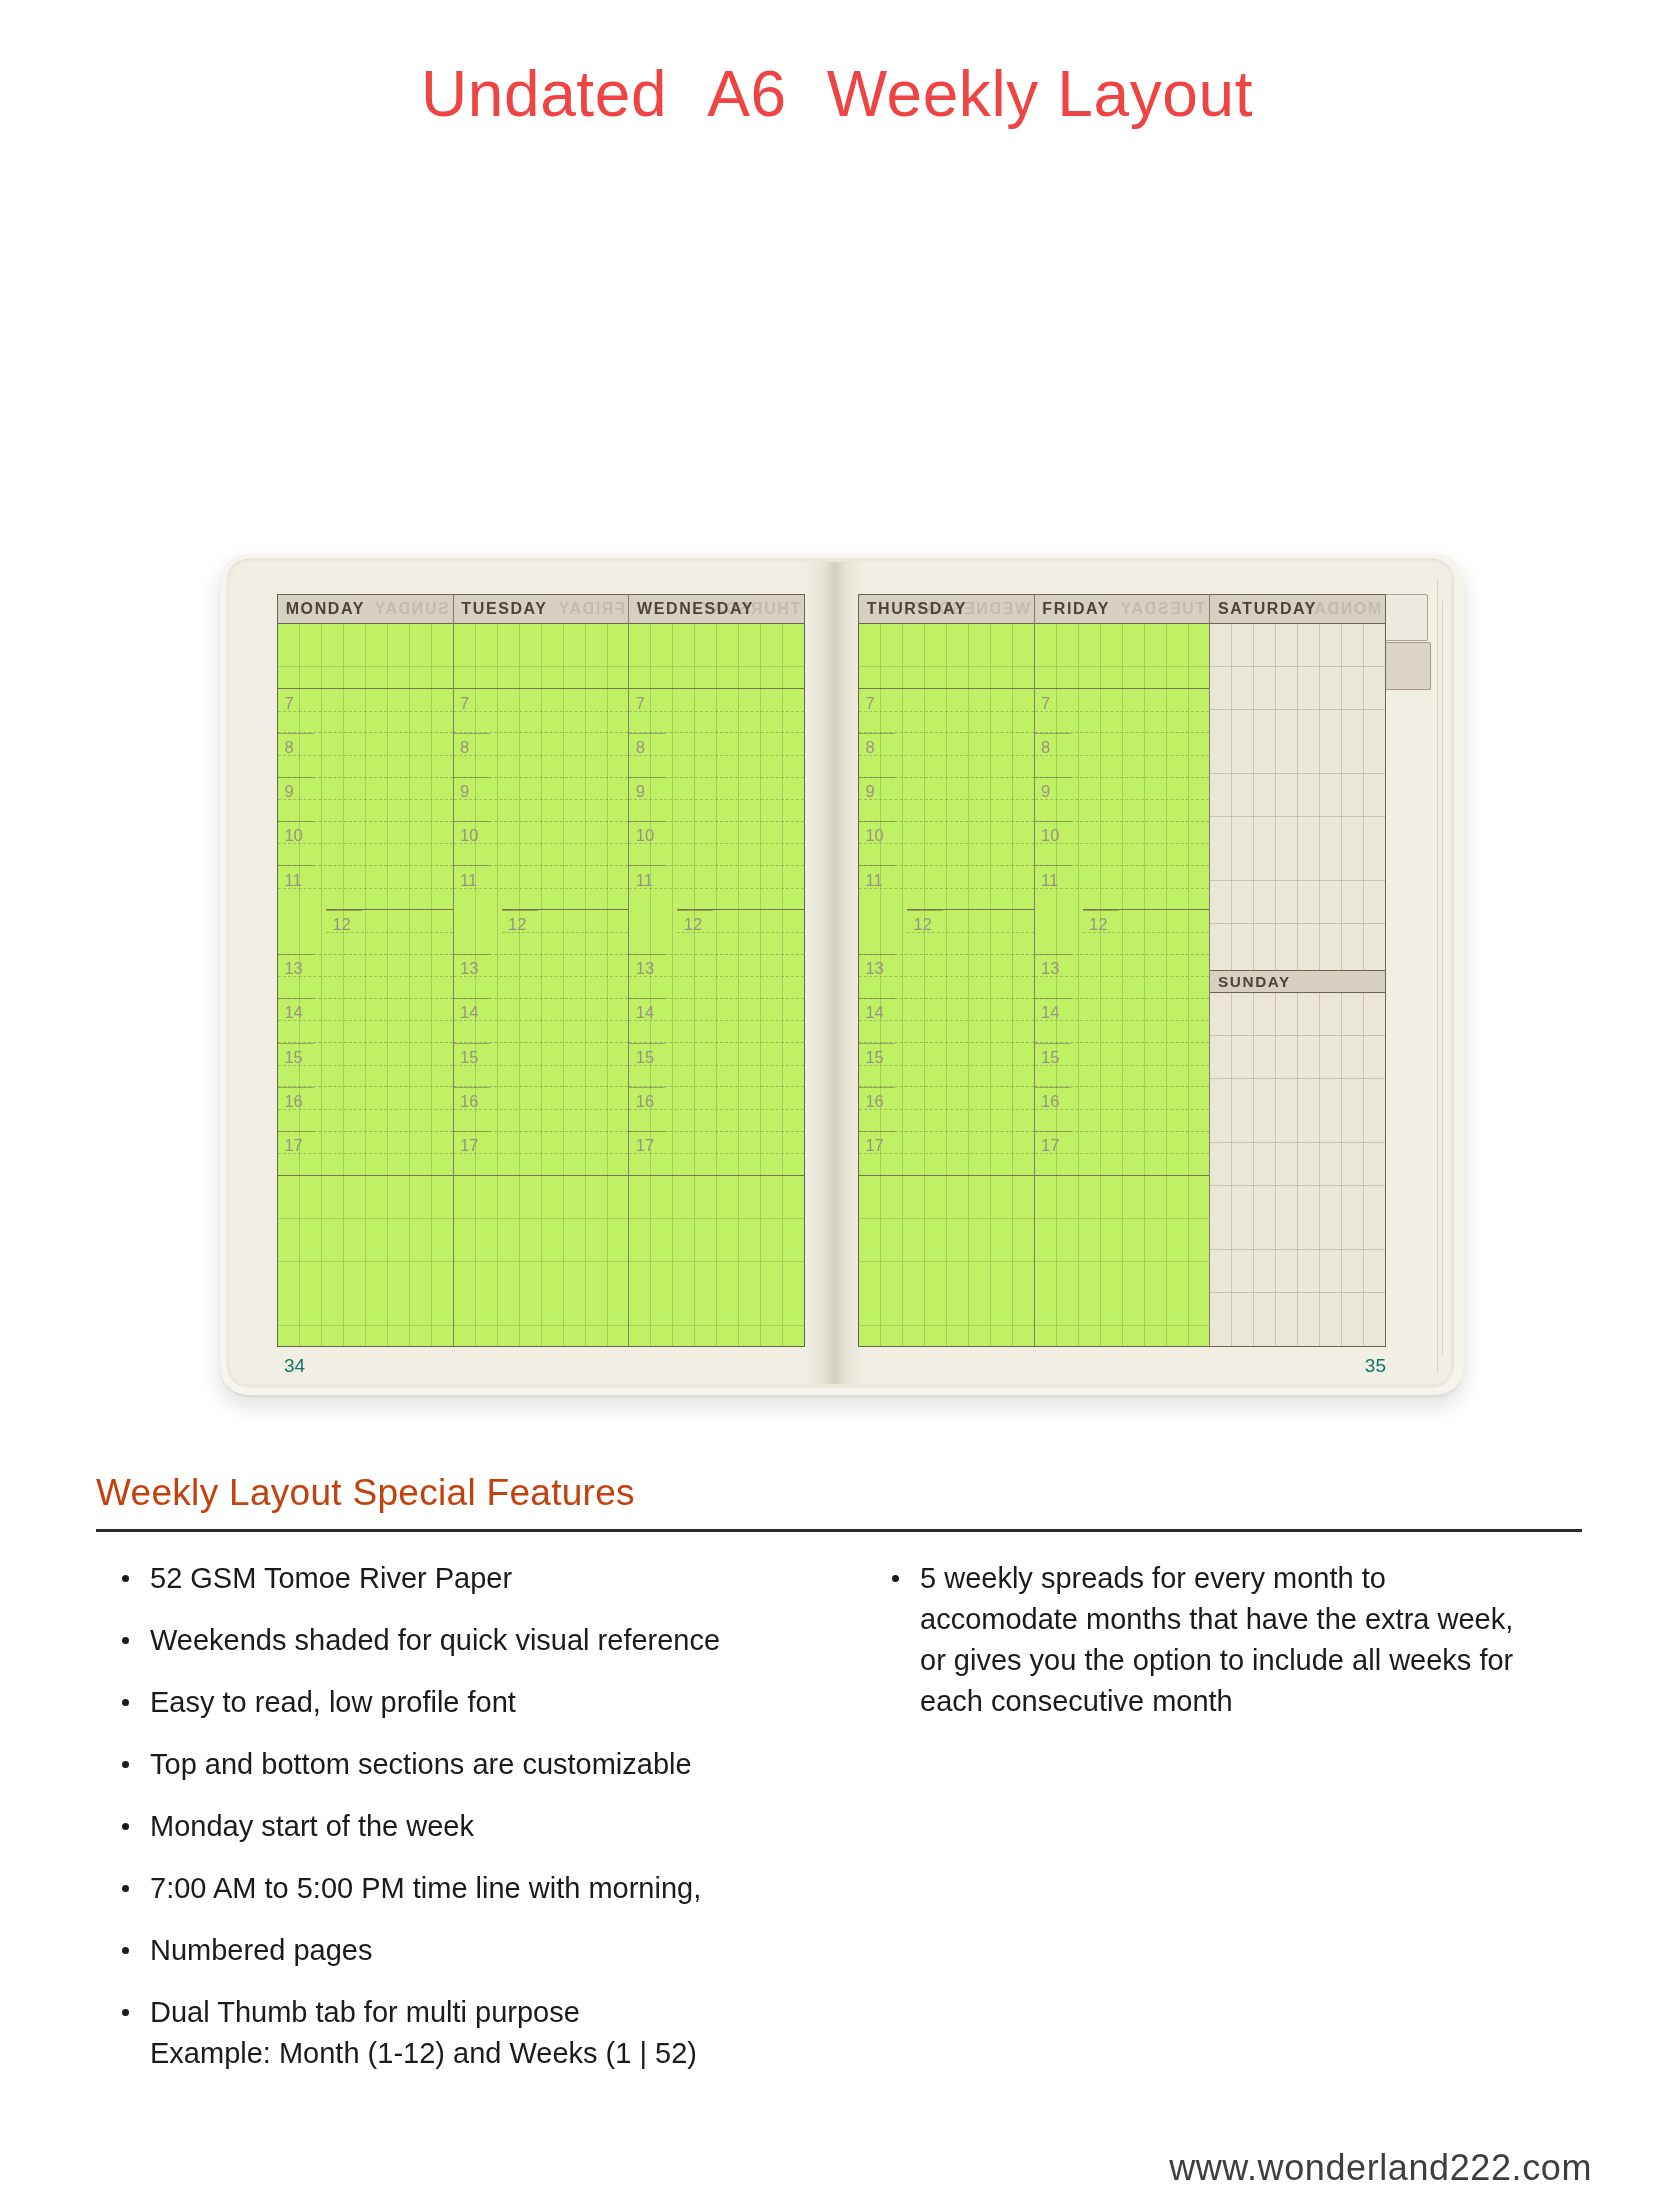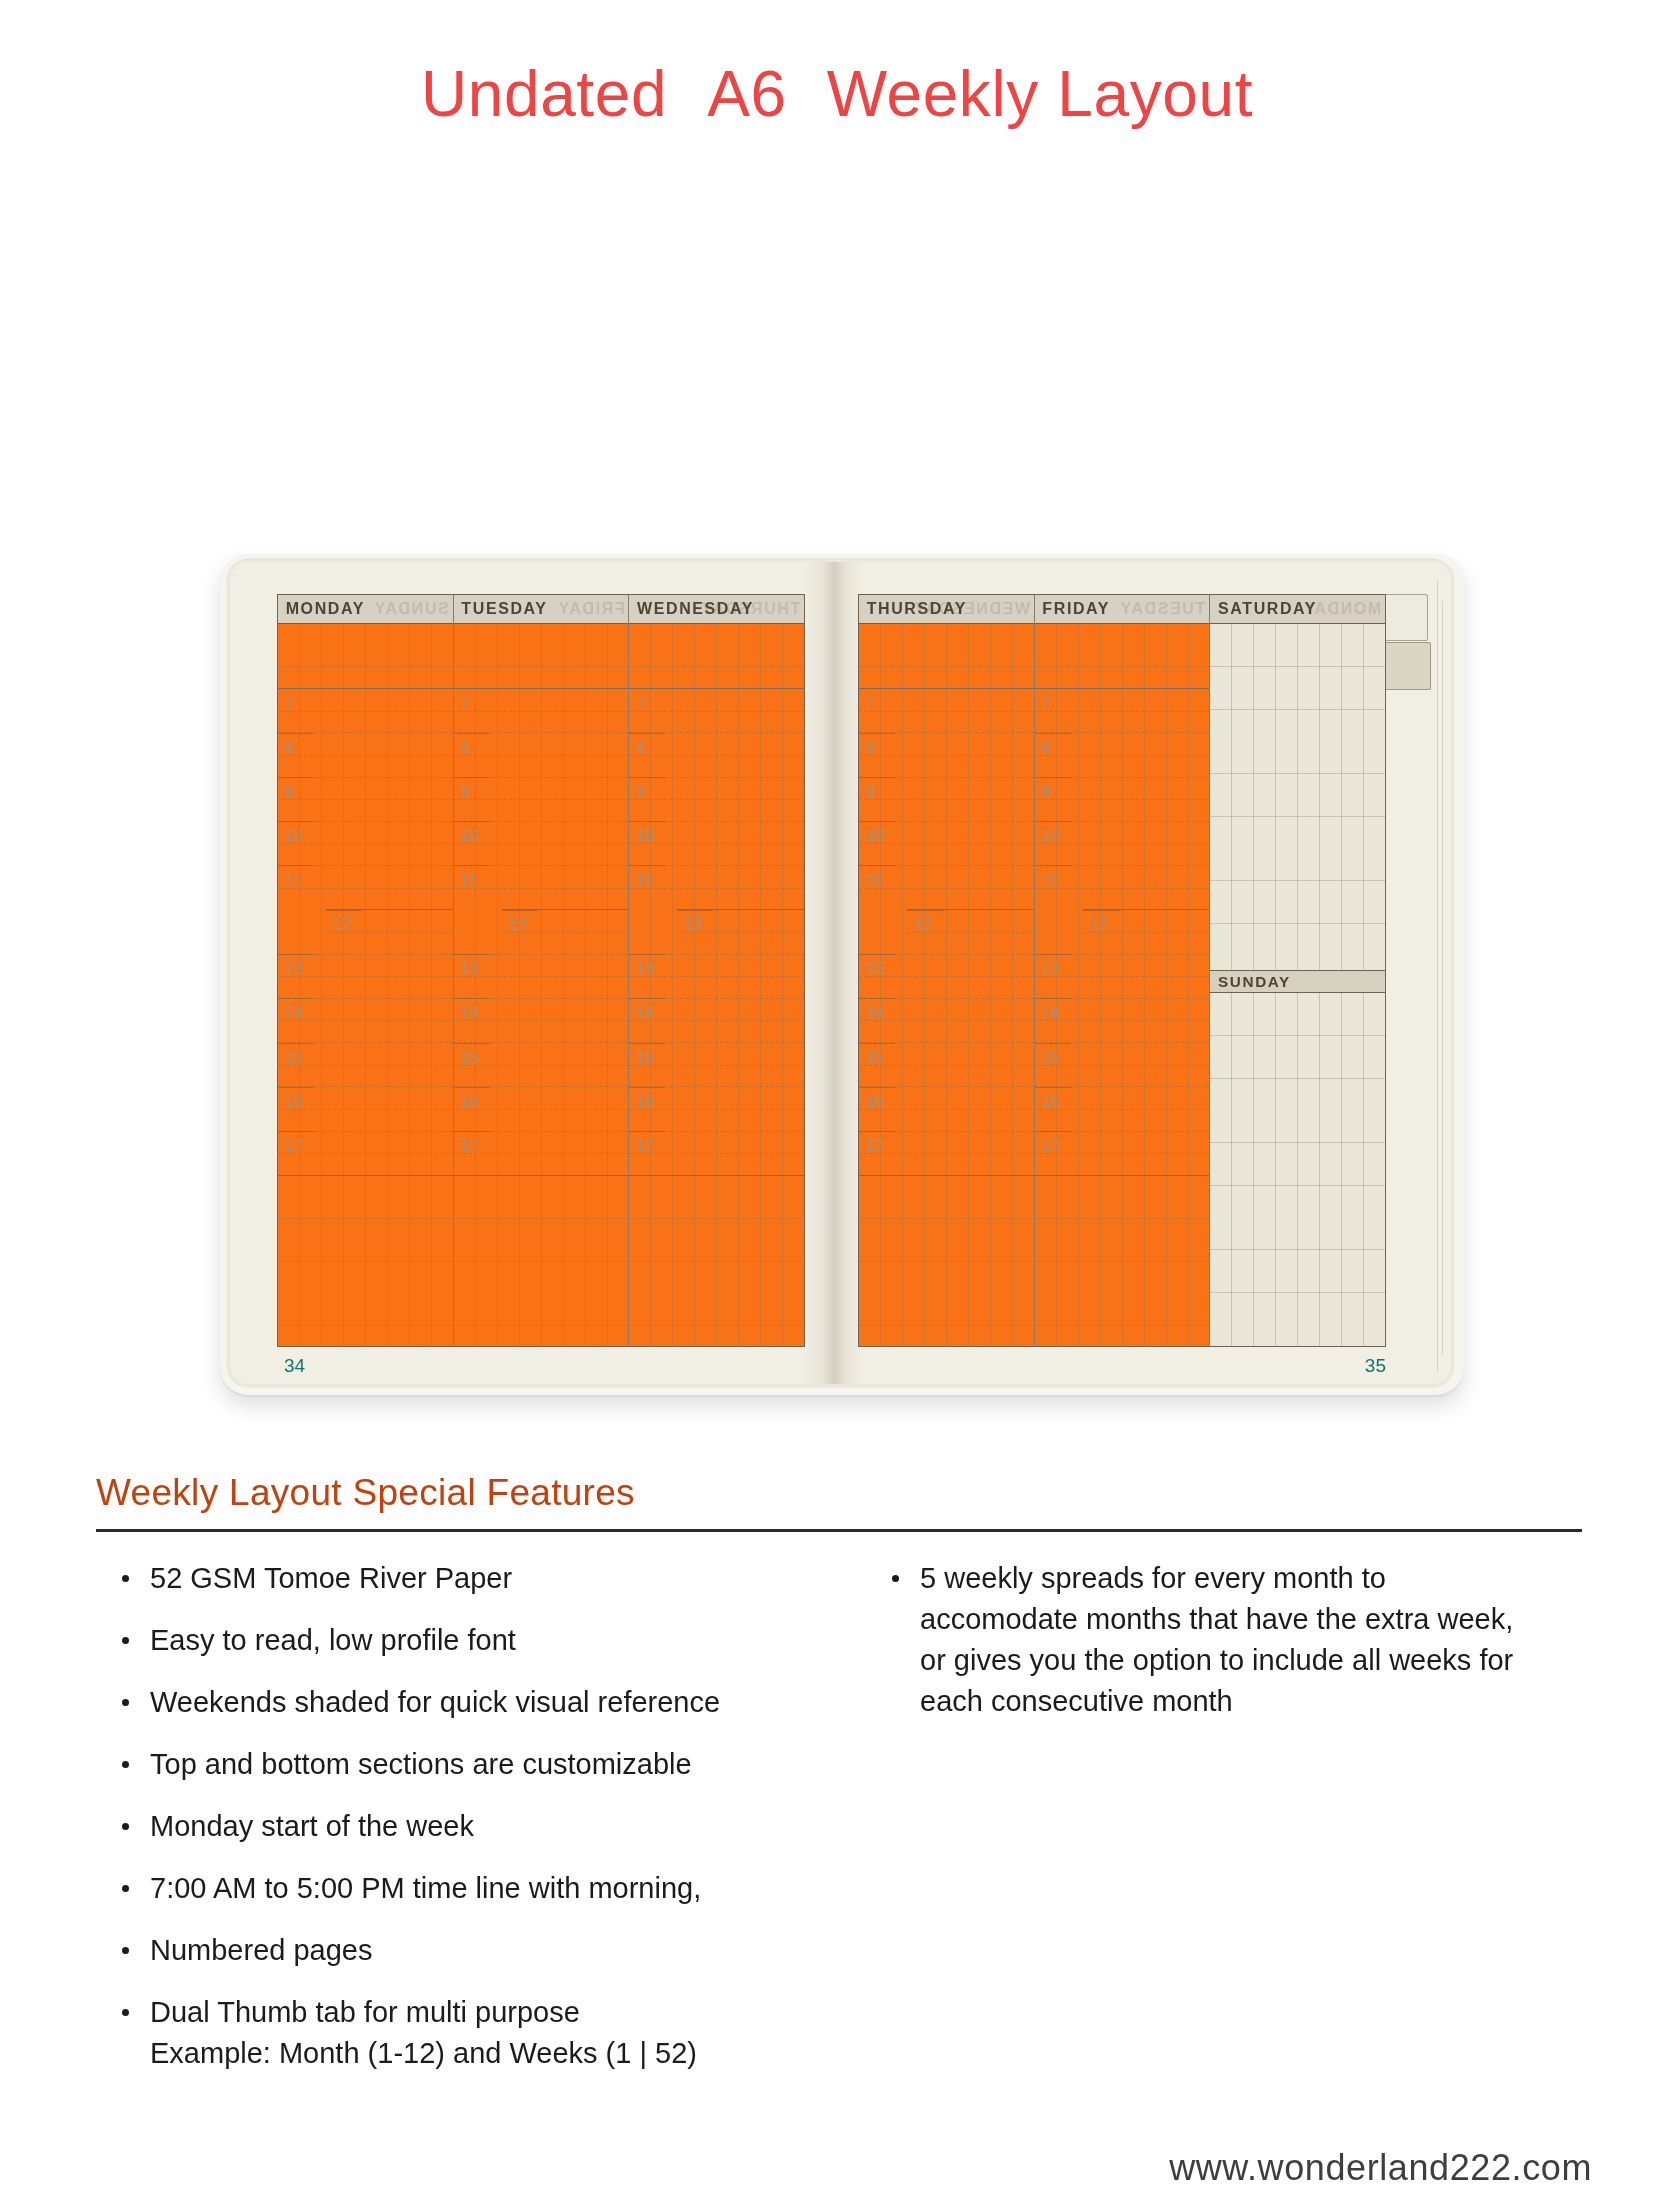--- a/index.html
+++ b/index.html
@@ -20,21 +20,21 @@
          box-shadow:0 0 0 1.3px #e8e5d9,0 0 0 2.6px #efece2,0 0 0 3.2px rgba(145,133,108,.22);}
   .spine{position:absolute;left:585px;top:8.3px;width:59px;bottom:11.5px;
          background:linear-gradient(90deg,rgba(110,95,70,0) 0%,rgba(110,95,70,.07) 30%,
                     rgba(110,95,70,.22) 50%,rgba(110,95,70,.07) 70%,rgba(110,95,70,0) 100%);}
   .edge-line{position:absolute;width:1.3px;background:rgba(150,138,112,.28);}
   .edge-line.e1{left:1217px;top:25.5px;bottom:23px;}
   .edge-line.e2{left:1222px;top:47px;bottom:40px;width:1px;}
 
   
   .grid{position:absolute;top:40px;width:528px;height:753px;border:1.9px solid #6f6350;
-        display:flex;box-sizing:border-box;background:#f97316;}
+        display:flex;box-sizing:border-box;background:#bef264;}
   .grid.left{left:57px;} .grid.right{left:638px;}
 
   .day-col{flex:1;display:flex;flex-direction:column;border-right:1.3px solid #8a7d68;
            box-sizing:border-box;position:relative;
            background-image:repeating-linear-gradient(90deg,transparent 0 21.4px,
                             rgba(125,112,90,.30) 21.4px 22px);}
   .day-col:last-child{border-right:none;}
   .day-col.weekend{background-color:#eae7d9;}
 
   .day-header{flex:0 0 29px;height:29px;background:#d6d1c3;border-bottom:1.3px solid #6f6350;
@@ -357,24 +357,24 @@
   </div>
 
   <div class="features-heading">Weekly Layout Special Features</div>
   <div class="features-rule"></div>
 
   <ul class="features left" id="features-left">
       <li>
         <div class="feature-line">52 GSM Tomoe River Paper</div>
       </li>
       <li>
+        <div class="feature-line">Weekends shaded for quick visual reference</div>
+      </li>
+      <li>
         <div class="feature-line">Easy to read, low profile font</div>
-      </li>
-      <li>
-        <div class="feature-line">Weekends shaded for quick visual reference</div>
       </li>
       <li>
         <div class="feature-line">Top and bottom sections are customizable</div>
       </li>
       <li>
         <div class="feature-line">Monday start of the week</div>
       </li>
       <li>
         <div class="feature-line">7:00 AM to 5:00 PM time line with morning,</div>
       </li>

